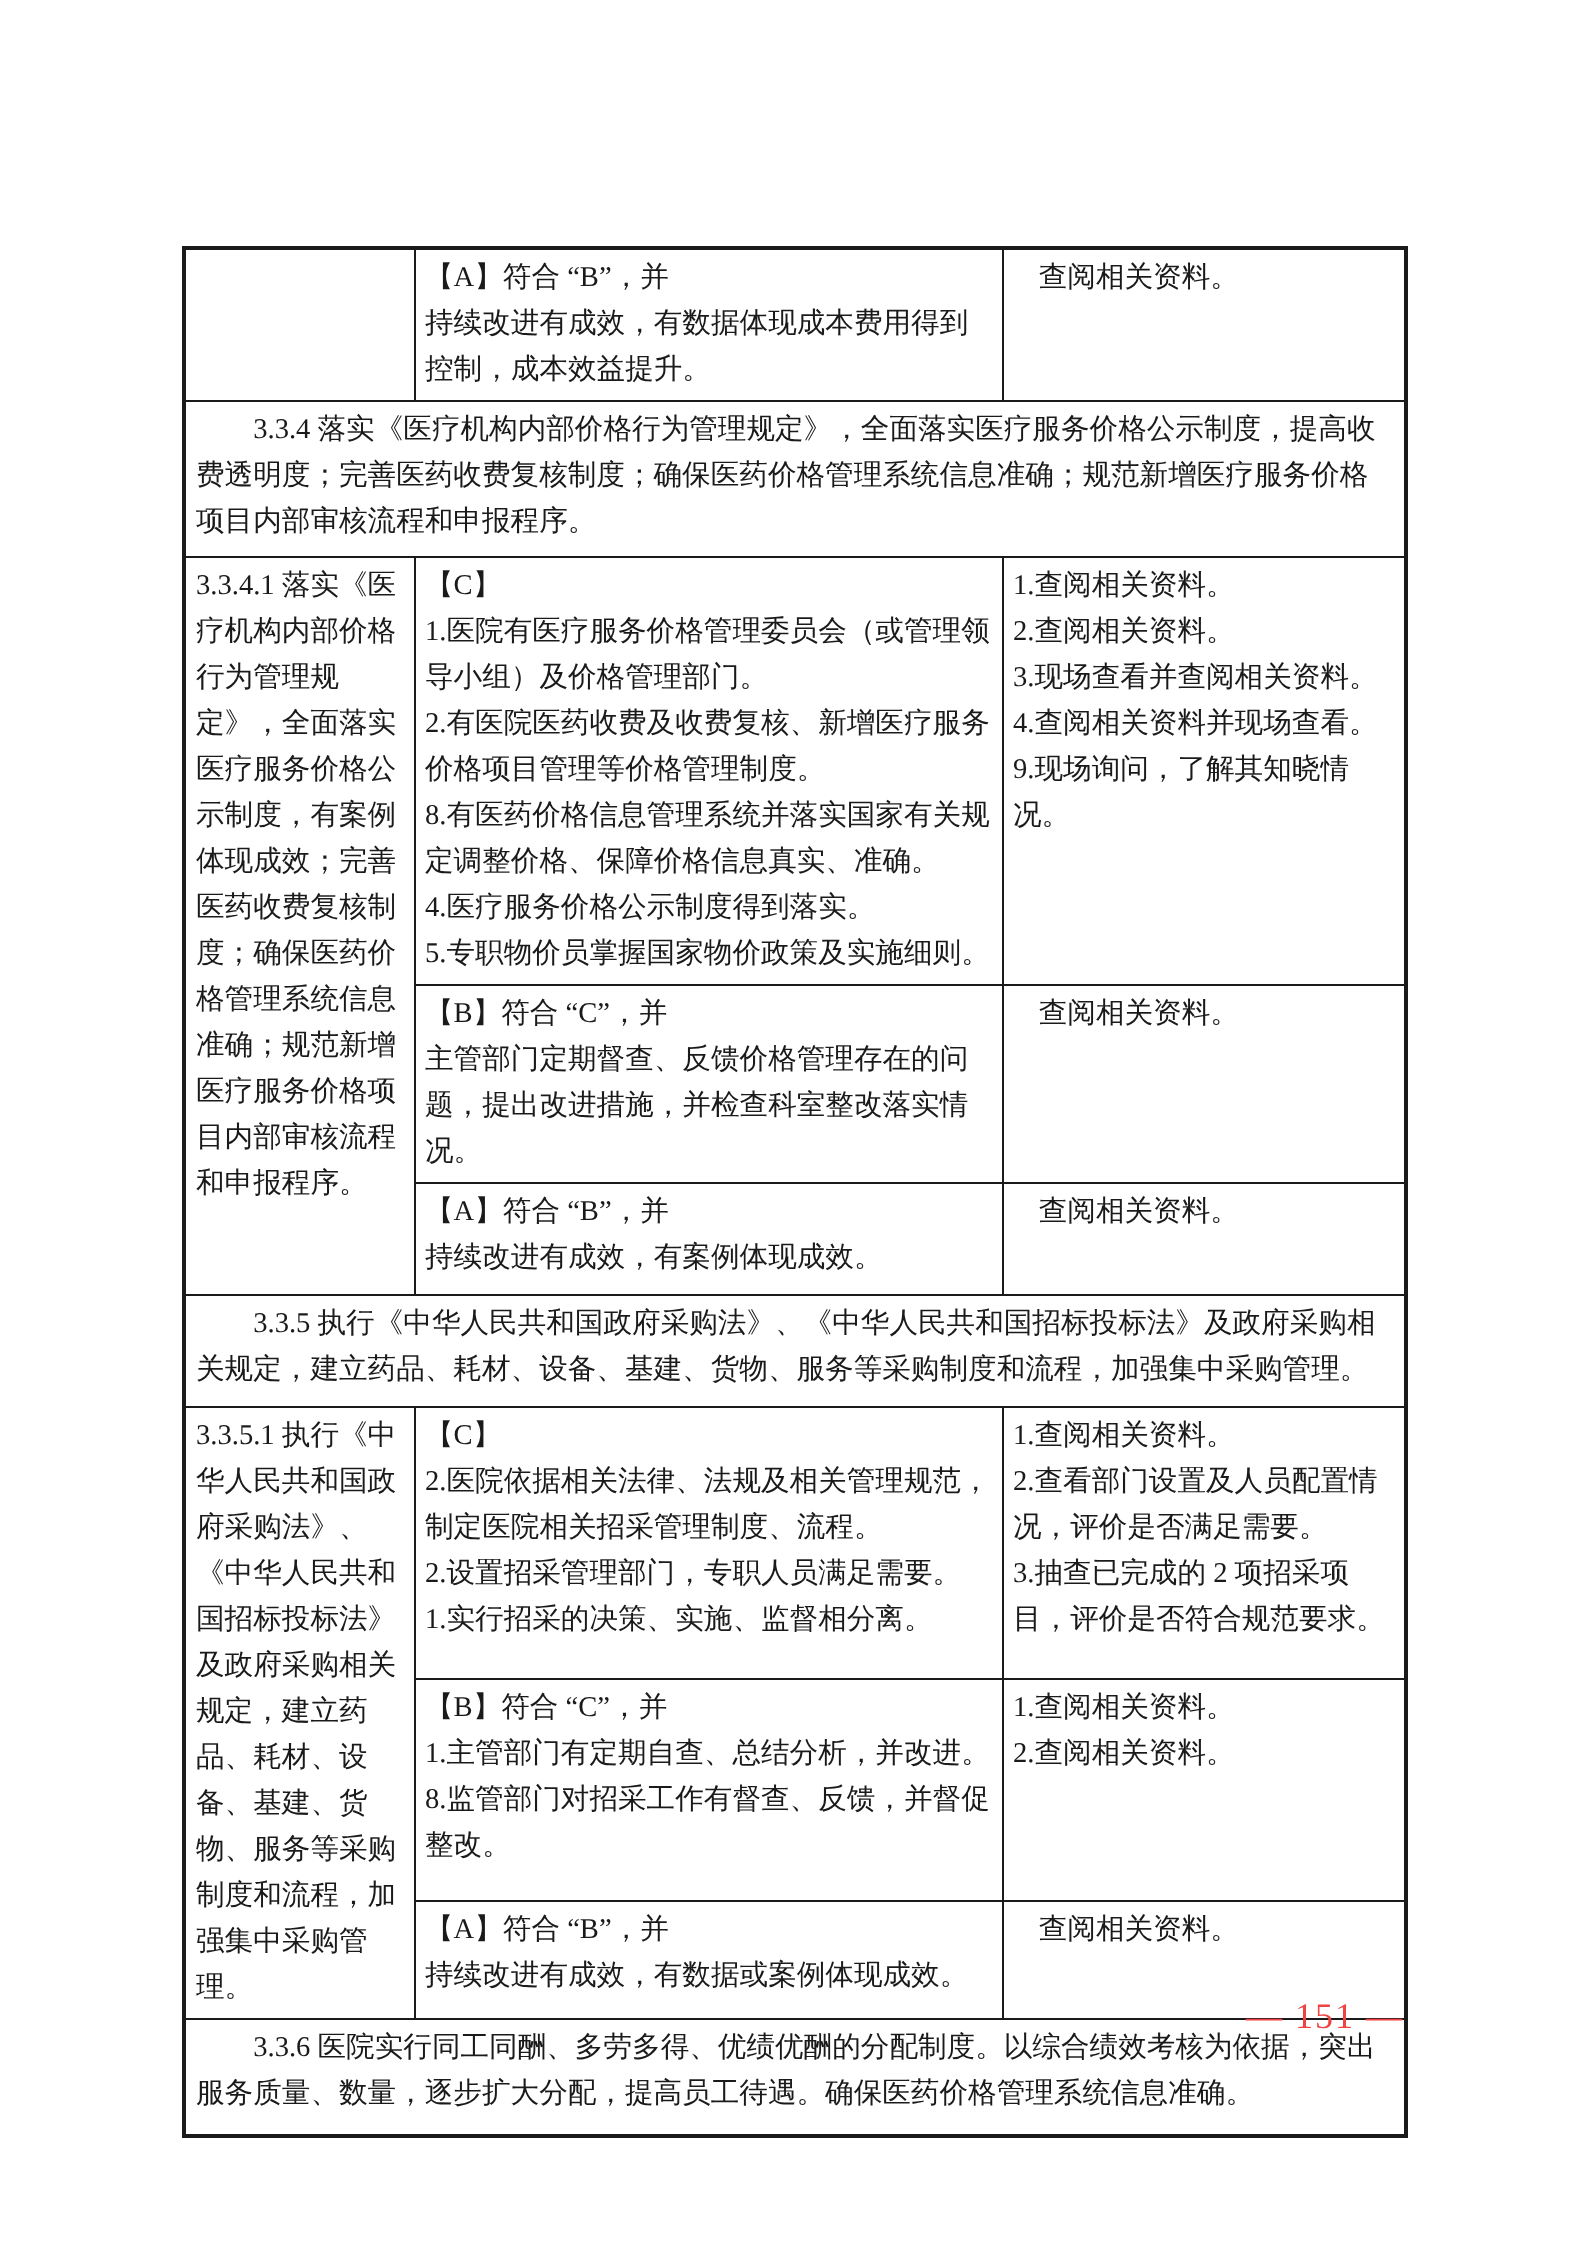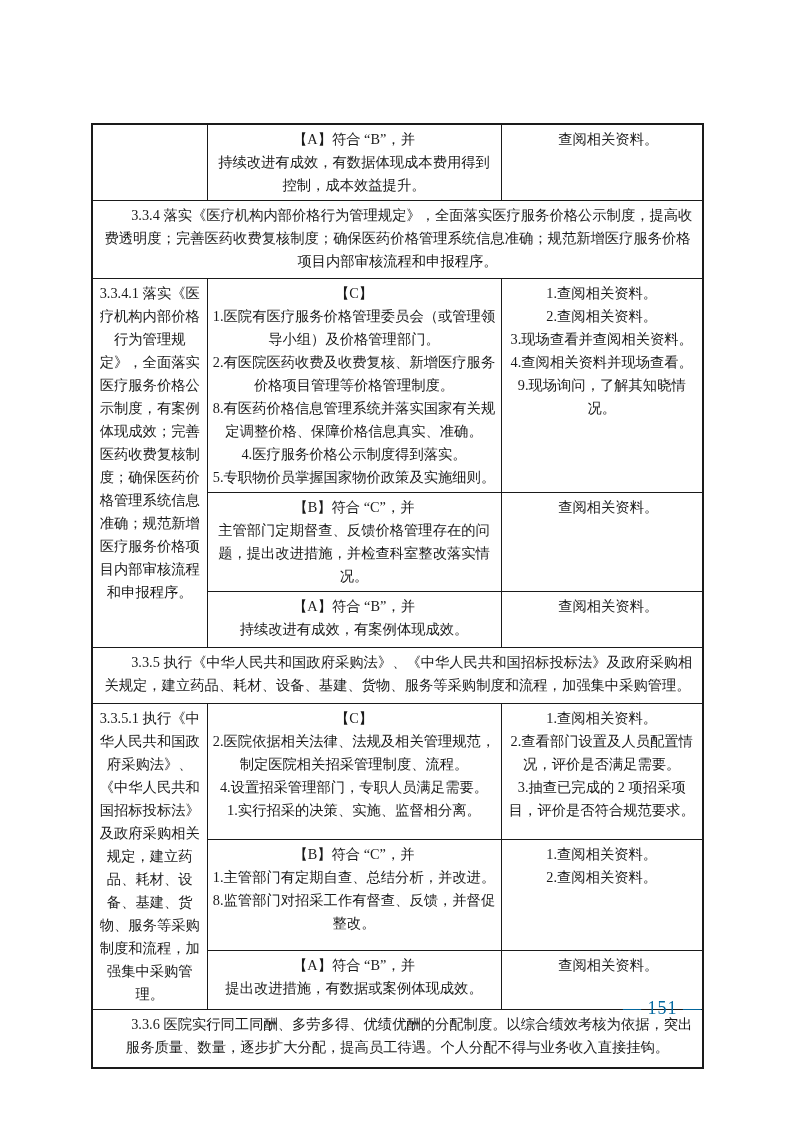--- a/index.html
+++ b/index.html
@@ -20,36 +20,35 @@
     border:2px solid #1a1a1a;
   }
   table.assess td {
     border:1px solid #1a1a1a;
     vertical-align:top;
     font-size:14.3px;
     line-height:23px;
     padding:3px 5px;
     overflow:hidden;
     word-break:break-all;
-    text-align:center;
   }
   td.item-cell   { padding:3px 2px 3px 3px; }
   td.grade-cell  { padding:4px 6px 4px 8px; }
   td.method-cell { padding:4px 4px 4px 4px; }
   td.section-cell{ padding:4px 3px; }
   .section-text  { text-indent:2em; }
   .m-indent      { text-indent:0.9em; }
   .line          { }
   .page-num {
     position:absolute;
     top:998px;
     right:91px;
     font-size:18px;
     letter-spacing:1px;
-    color:#0369a1;
+    color:#ef4444;
   }
 </style>
 </head>
 <body>
 
 <div class="page">
 
   <table class="assess">
     <colgroup>
       <col style="width:115px">
@@ -122,21 +121,21 @@
       </td>
     </tr>
 
     <tr style="height:120px">
       <td class="item-cell" rowspan="3">
         <div>3.3.5.1 执行《中华人民共和国政府采购法》、《中华人民共和国招标投标法》及政府采购相关规定，建立药品、耗材、设备、基建、货物、服务等采购制度和流程，加强集中采购管理。</div>
       </td>
       <td class="grade-cell">
         <div class="line">【C】</div>
         <div class="line">2.医院依据相关法律、法规及相关管理规范，制定医院相关招采管理制度、流程。</div>
-        <div class="line">4.设置招采管理部门，专职人员满足需要。</div>
+        <div class="line">2.设置招采管理部门，专职人员满足需要。</div>
         <div class="line">1.实行招采的决策、实施、监督相分离。</div>
       </td>
       <td class="method-cell">
         <div class="line">1.查阅相关资料。</div>
         <div class="line">2.查看部门设置及人员配置情况，评价是否满足需要。</div>
         <div class="line">3.抽查已完成的 2 项招采项目，评价是否符合规范要求。</div>
       </td>
     </tr>
 
     <tr style="height:96px">
@@ -147,30 +146,30 @@
       </td>
       <td class="method-cell">
         <div class="line">1.查阅相关资料。</div>
         <div class="line">2.查阅相关资料。</div>
       </td>
     </tr>
 
     <tr style="height:50px">
       <td class="grade-cell">
         <div class="line">【A】符合 “B”，并</div>
-        <div class="line">提出改进措施，有数据或案例体现成效。</div>
+        <div class="line">持续改进有成效，有数据或案例体现成效。</div>
       </td>
       <td class="method-cell">
         <div class="line m-indent">查阅相关资料。</div>
       </td>
     </tr>
 
     <tr style="height:58px">
       <td class="section-cell" colspan="3">
-        <div class="section-text">3.3.6 医院实行同工同酬、多劳多得、优绩优酬的分配制度。以综合绩效考核为依据，突出服务质量、数量，逐步扩大分配，提高员工待遇。个人分配不得与业务收入直接挂钩。</div>
+        <div class="section-text">3.3.6 医院实行同工同酬、多劳多得、优绩优酬的分配制度。以综合绩效考核为依据，突出服务质量、数量，逐步扩大分配，提高员工待遇。确保医药价格管理系统信息准确。</div>
       </td>
     </tr>
 
   </tbody>
     </table>
 
   <div class="page-num">— 151 —</div>
 
 </div>
 

